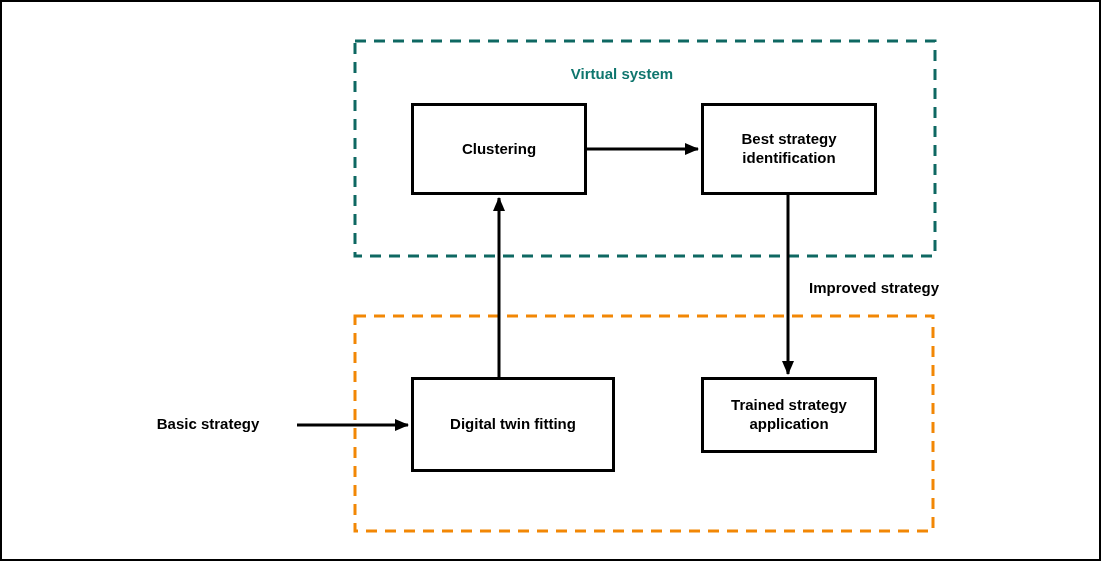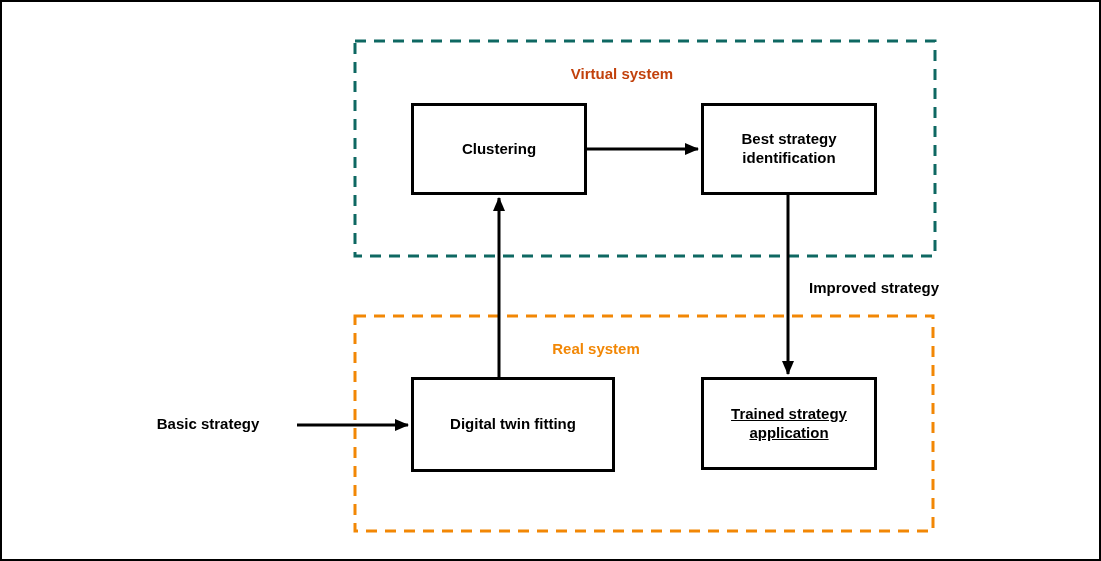--- a/index.html
+++ b/index.html
@@ -30,29 +30,29 @@
     text-align: center;
     font-weight: bold;
     font-size: 15px;
     line-height: 1.25;
     color: #000000;
     padding: 4px 10px;
   }
   #node-clustering        { left: 409px; top: 101px; width: 176px; height: 92px; }
   #node-best-strategy     { left: 699px; top: 101px; width: 176px; height: 92px; }
   #node-digital-twin      { left: 409px; top: 375px; width: 204px; height: 95px; }
-  #node-trained-strategy  { left: 699px; top: 375px; width: 176px; height: 93px; text-decoration: underline; }
+  #node-trained-strategy  { left: 699px; top: 375px; width: 176px; height: 76px; }
   .container-label {
     position: absolute;
     font-weight: bold;
     font-size: 15px;
     text-align: center;
     white-space: nowrap;
   }
-  #label-virtual-system { left: 545px; top: 63px;  width: 150px; color: #c2410c; }
+  #label-virtual-system { left: 545px; top: 63px;  width: 150px; color: #0f766e; }
   #label-real-system    { left: 519px; top: 338px; width: 150px; color: #f28705; }
   .edge-label {
     position: absolute;
     font-weight: bold;
     font-size: 15px;
     color: #000000;
     text-align: center;
     white-space: nowrap;
   }
   #label-basic-strategy    { left: 131px; top: 413px; width: 150px; }
@@ -73,21 +73,20 @@
     <rect x="353" y="39" width="580" height="215" fill="none" stroke="#0e6862" stroke-width="3" stroke-dasharray="11 8"></rect>
     <rect x="353" y="314" width="578" height="215" fill="none" stroke="#f28705" stroke-width="3" stroke-dasharray="11 8"></rect>
 
     <line x1="295" y1="423" x2="406" y2="423" stroke="#000000" stroke-width="3" marker-end="url(#arrowhead)"></line>
     <line x1="497" y1="375" x2="497" y2="196" stroke="#000000" stroke-width="3" marker-end="url(#arrowhead)"></line>
     <line x1="585" y1="147" x2="696" y2="147" stroke="#000000" stroke-width="3" marker-end="url(#arrowhead)"></line>
     <line x1="786" y1="193" x2="786" y2="372" stroke="#000000" stroke-width="3" marker-end="url(#arrowhead)"></line>
   </svg>
 
   <div class="container-label" id="label-virtual-system">Virtual system</div>
-  <div class="container-label" id="label-real-system">Real system</div>
 
   <div class="node" id="node-clustering">
     <span>Clustering</span>
   </div>
   <div class="node" id="node-best-strategy">
     <span>Best strategy identification</span>
   </div>
   <div class="node" id="node-digital-twin">
     <span>Digital twin fitting</span>
   </div>

